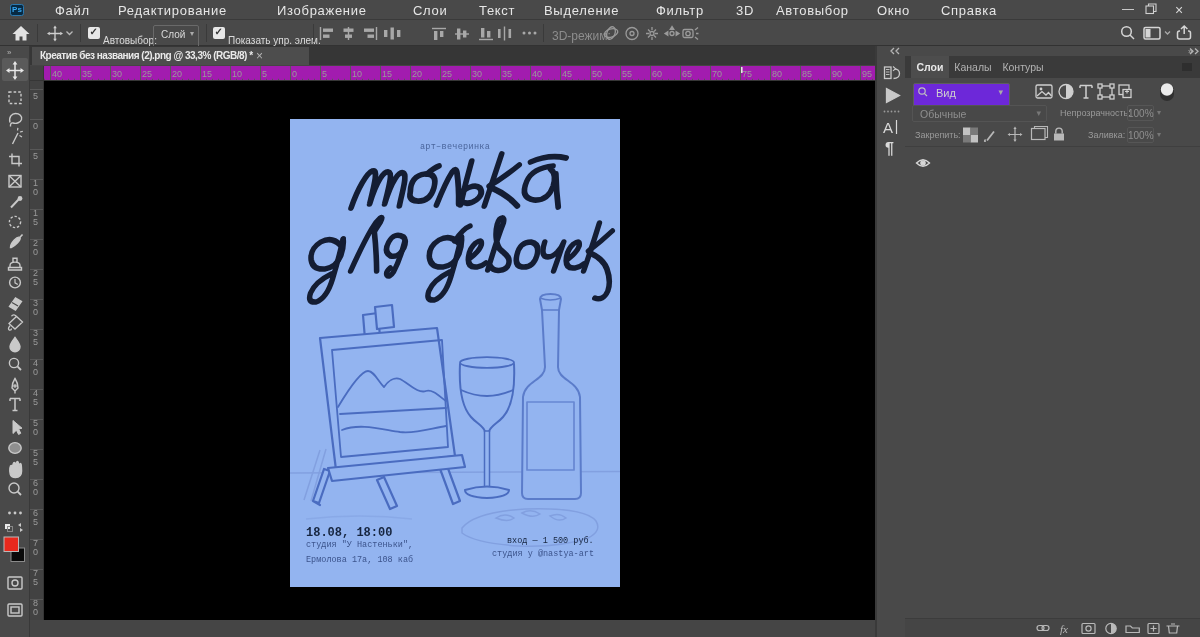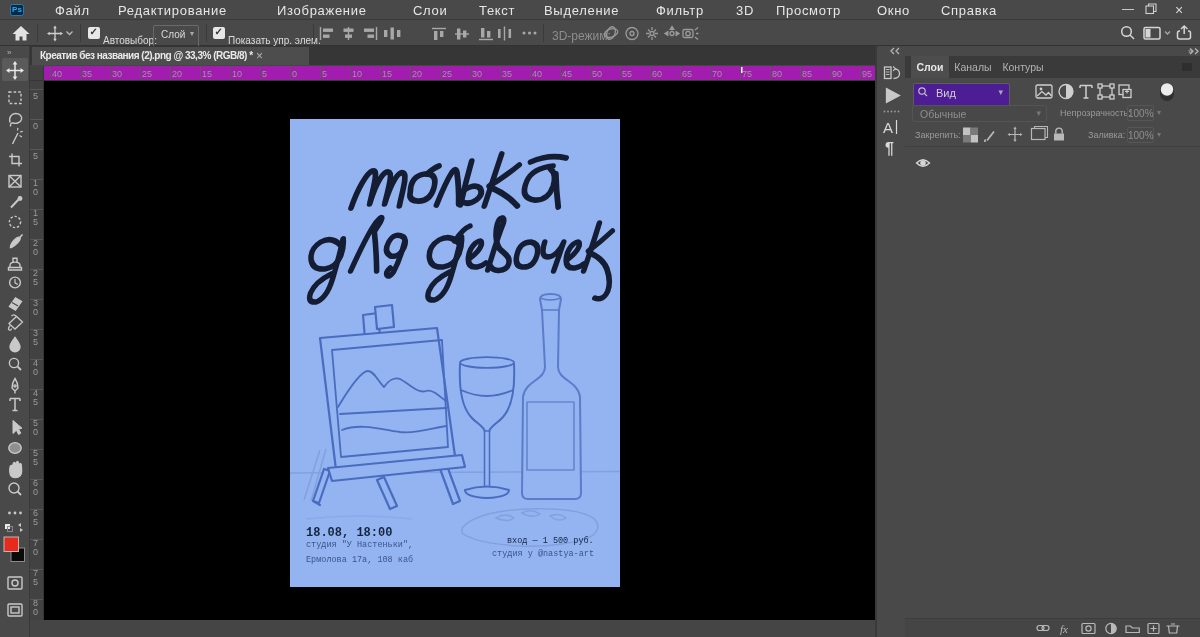--- a/index.html
+++ b/index.html
@@ -54,21 +54,21 @@
 <div id="menubar">
   <div id="pslogo">Ps</div>
   <div class="mitem" style="left:55px">Файл</div>
   <div class="mitem" style="left:118px">Редактирование</div>
   <div class="mitem" style="left:277px">Изображение</div>
   <div class="mitem" style="left:413px">Слои</div>
   <div class="mitem" style="left:479px">Текст</div>
   <div class="mitem" style="left:544px">Выделение</div>
   <div class="mitem" style="left:656px">Фильтр</div>
   <div class="mitem" style="left:736px">3D</div>
-  <div class="mitem" style="left:776px">Просмотр</div>
+  <div class="mitem" style="left:776px">Автовыбор</div>
   <div class="mitem" style="left:877px">Окно</div>
   <div class="mitem" style="left:941px">Справка</div>
   <div class="winbtn" style="left:1122px;top:2px">—</div>
 
   <div class="winbtn" style="left:1175px;top:2px;font-size:14px">×</div>
 </div>
 
 <div id="optbar">
   <div id="opt-icons"></div>
   <div class="sep" style="left:37px"></div>
@@ -217,20 +217,21 @@
           <line x1="0" y1="428.5" x2="14" y2="428.5"></line>
           <line x1="0" y1="458.5" x2="14" y2="458.5"></line>
           <line x1="0" y1="488.5" x2="14" y2="488.5"></line>
           <line x1="0" y1="518.5" x2="14" y2="518.5"></line>
 </g>
 </svg>
 </div>
 <div id="canvas"></div>
 
 <div id="poster">
+  <div class="mono" style="left:0;right:0;top:23px;text-align:center;font-size:8.5px;letter-spacing:0.3px;color:#4a659c">арт–вечеринка</div>
   <svg id="art" width="330" height="468" viewBox="0 0 330 468" style="position:absolute;top:0;left:0">
 
     <g stroke="#82a0e0" fill="none" stroke-width="1.5">
       <path d="M0,354 L330,352.5"></path>
       <path d="M30,331 L14,381 M36,330 L21,382"></path>
       <path d="M16,400 Q70,394 122,400" stroke-opacity="0.55"></path>
       <path d="M172,409 Q185,393 235,390 Q295,388 306,402 Q312,412 298,419 Q268,429 228,427 Q185,424 172,414 Z"></path>
       <path d="M206,399 Q215,393 224,399 Q218,404 206,399 Z"></path>
       <path d="M232,394 Q241,389 250,395 Q243,400 232,394 Z"></path>
       <path d="M260,397 Q269,393 276,399 Q269,404 260,397 Z"></path>
@@ -323,21 +324,21 @@
 <div id="rpanel">
   <div style="position:absolute;top:1px;left:283px;color:#b0b0b0;font-size:8px">»</div>
   <div id="ptabs">
     <div class="ptab" style="left:6px;width:38px;background:#4d4d4d;color:#e8e8e8;font-weight:bold">Слои</div>
     <div class="ptab" style="left:46px;width:44px;color:#b2b2b2">Каналы</div>
     <div class="ptab" style="left:93px;width:50px;color:#b2b2b2">Контуры</div>
     <div style="position:absolute;right:8px;top:7px;width:10px;height:8px;background:#2e2e2e"></div>
   </div>
   <div id="pbody" style="position:absolute;top:32px;left:0;width:295px;height:559px;background:#494949">
 
-    <div style="position:absolute;top:5px;left:8px;width:97px;height:30px;background:#4c1d95;border:1px solid #5e5e5e;border-radius:2px">
+    <div style="position:absolute;top:5px;left:8px;width:97px;height:30px;background:#6d28d9;border:1px solid #5e5e5e;border-radius:2px">
 
       <span style="position:absolute;left:22px;top:3px;color:#cfcfcf;font-size:11px">Вид</span>
       <span style="position:absolute;right:6px;top:3px;color:#aaa;font-size:9px">▾</span>
     </div>
 
     <div id="filtericons"></div>
 
     <div style="position:absolute;top:27px;left:7px;width:135px;height:17px;background:#484848;border:1px solid #545454;border-radius:2px">
       <span style="position:absolute;left:7px;top:2px;color:#8f8f8f;font-size:10.5px">Обычные</span>
       <span style="position:absolute;right:5px;top:2px;color:#777;font-size:9px">▾</span>

